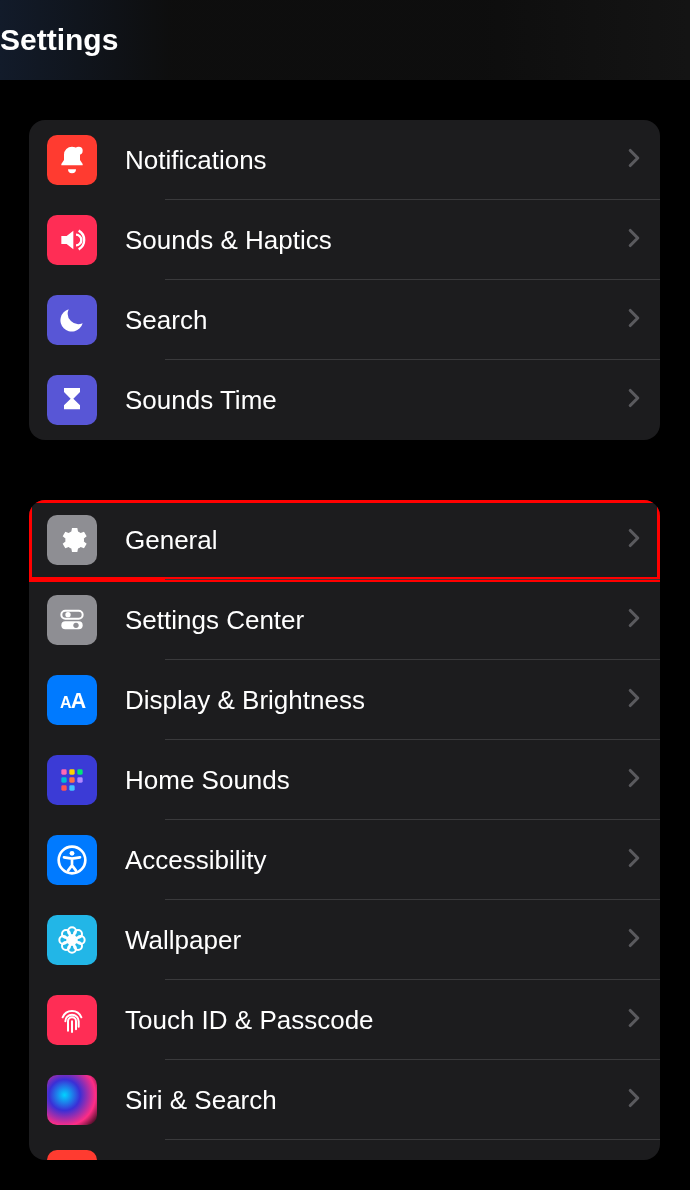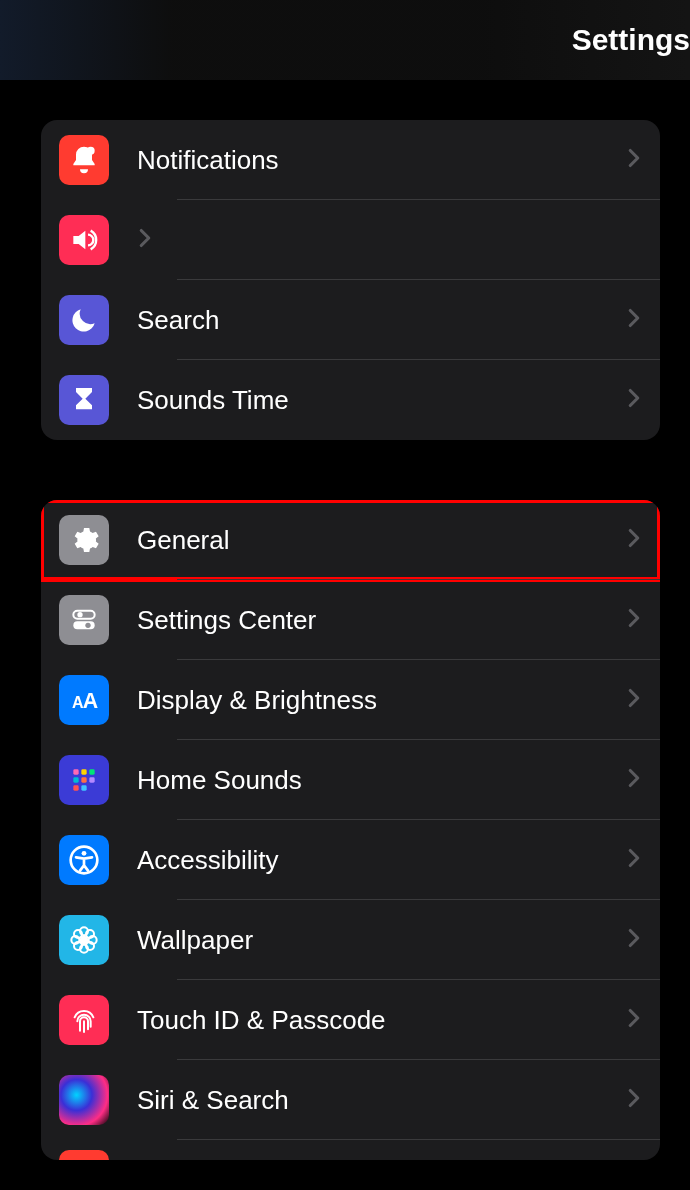--- a/index.html
+++ b/index.html
@@ -8,29 +8,29 @@
       height: 1190px;
       background: #000;
       font-family: -apple-system, BlinkMacSystemFont, "Segoe UI", sans-serif;
       overflow: hidden;
     }
     .header {
       height: 80px;
       background: linear-gradient(90deg, rgba(30,45,70,0.6) 0%, rgba(15,15,15,0.9) 25%, rgba(15,15,15,0.9) 70%, rgba(40,40,40,0.5) 100%);
       display: flex;
       align-items: center;
-      justify-content: flex-end;
+      justify-content: flex-start;
     }
     .header-title {
       color: #fff;
       font-size: 30px;
       font-weight: 700;
     }
     .content {
-      padding: 40px 30px 0 41px;
+      padding: 40px 30px 0 29px;
     }
     .group {
       background: #1c1c1e;
       border-radius: 16px;
       overflow: hidden;
       margin-bottom: 60px;
     }
     .row {
       display: flex;
       align-items: center;
@@ -108,20 +108,21 @@
     </div>
 
     <div class="row">
       <span class="icon-box bg-pink">
         <svg viewBox="0 0 24 24" fill="#fff">
             <path d="M4 9v6h4l5 4V5L8 9H4z"></path>
             <path d="M15 8a4 4 0 0 1 0 8" stroke="#fff" stroke-width="1.8" fill="none"></path>
             <path d="M17 5a8 8 0 0 1 0 14" stroke="#fff" stroke-width="1.8" fill="none"></path>
           </svg>
       </span>
+      <span class="label">Sounds &amp; Haptics</span>
       <span class="chevron">
         <svg width="16" height="20" viewBox="0 0 10 16" fill="none">
             <path d="M2 2l6 6-6 6" stroke="currentColor" stroke-width="2.5" stroke-linecap="round" stroke-linejoin="round"></path>
           </svg>
       </span>
       <div class="row-sep"></div>
     </div>
 
     <div class="row">
       <span class="icon-box bg-indigo">

